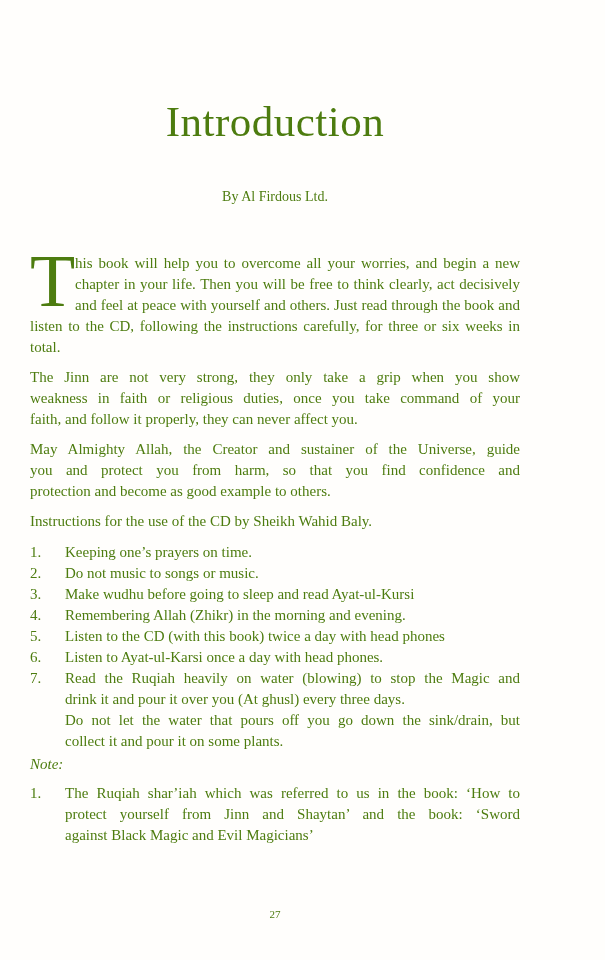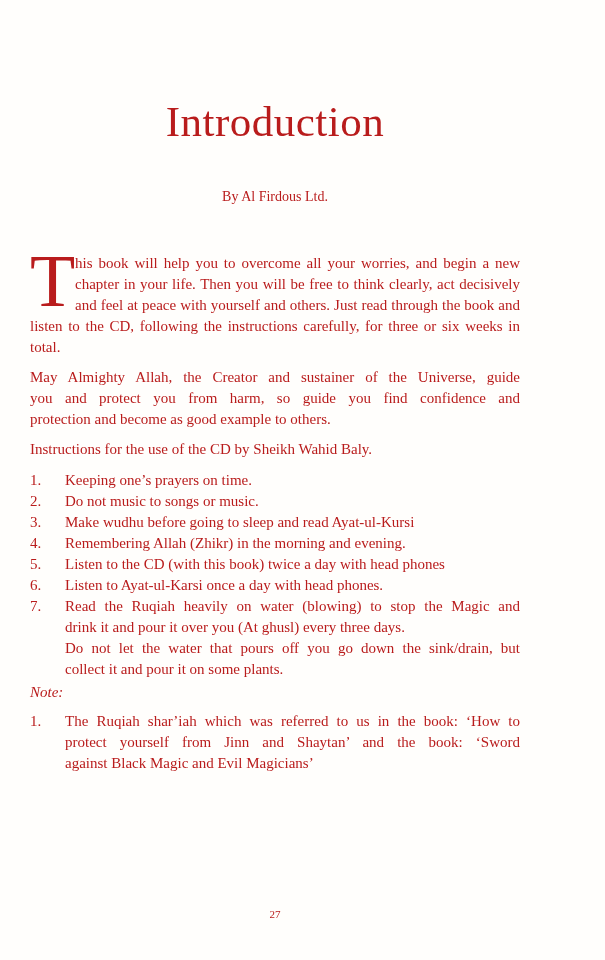--- a/index.html
+++ b/index.html
@@ -2,21 +2,21 @@
 <html><head>
 <meta charset="utf-8">
 <style>
   * { margin:0; padding:0; box-sizing:border-box; }
   html, body { background:#ffffff; }
   .page {
     position:relative;
     width:605px; height:960px;
     margin:0 auto;
     background:#fffefc;
-    color:#b91c1c;
+    color:#4d7c0f;
     font-family:"Liberation Serif", serif;
     font-size:15px;
     line-height:21px;
     padding:0 85px 0 30px;
     overflow:hidden;
   }
   .title {
     margin-top:96px;
     text-align:center;
     font-size:43px;
@@ -73,24 +73,29 @@
       <span class="dropcap">T</span>
       <div>
           <div class="ln jl">his book will help you to overcome all your worries, and begin a new</div>
           <div class="ln jl">chapter in your life. Then you will be free to think clearly, act decisively</div>
           <div class="ln jl">and feel at peace with yourself and others. Just read through the book and</div>
           <div class="ln jl">listen to the CD, following the instructions carefully, for three or six weeks in</div>
           <div class="ln">total.</div>
         </div>
     </div>
 
+    <div class="para">
+        <div class="ln jl">The Jinn are not very strong, they only take a grip when you show</div>
+        <div class="ln jl">weakness in faith or religious duties, once you take command of your</div>
+        <div class="ln">faith, and follow it properly, they can never affect you.</div>
+      </div>
 
     <div class="para">
         <div class="ln jl">May Almighty Allah, the Creator and sustainer of the Universe, guide</div>
-        <div class="ln jl">you and protect you from harm, so guide you find confidence and</div>
+        <div class="ln jl">you and protect you from harm, so that you find confidence and</div>
         <div class="ln">protection and become as good example to others.</div>
       </div>
 
     <div class="para instructions-heading">Instructions for the use of the CD by Sheikh Wahid Baly.</div>
 
     <div class="num-list">
 
         <div class="num-item">
           <span class="num">1.</span>
           <div>

